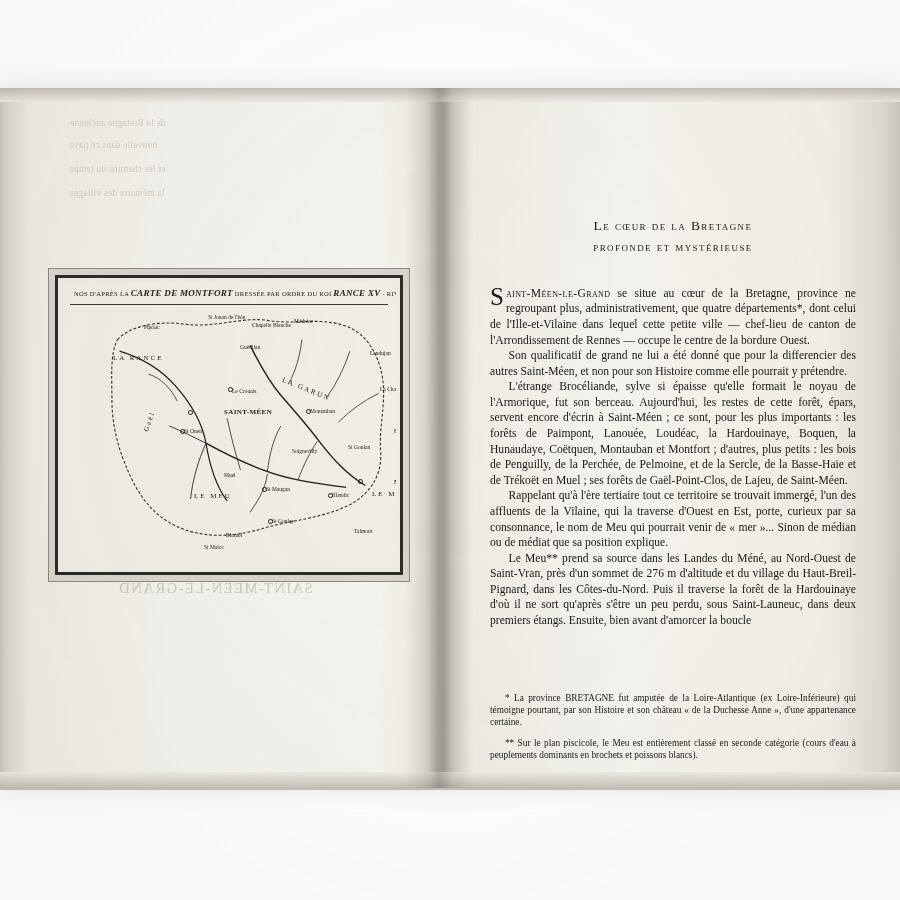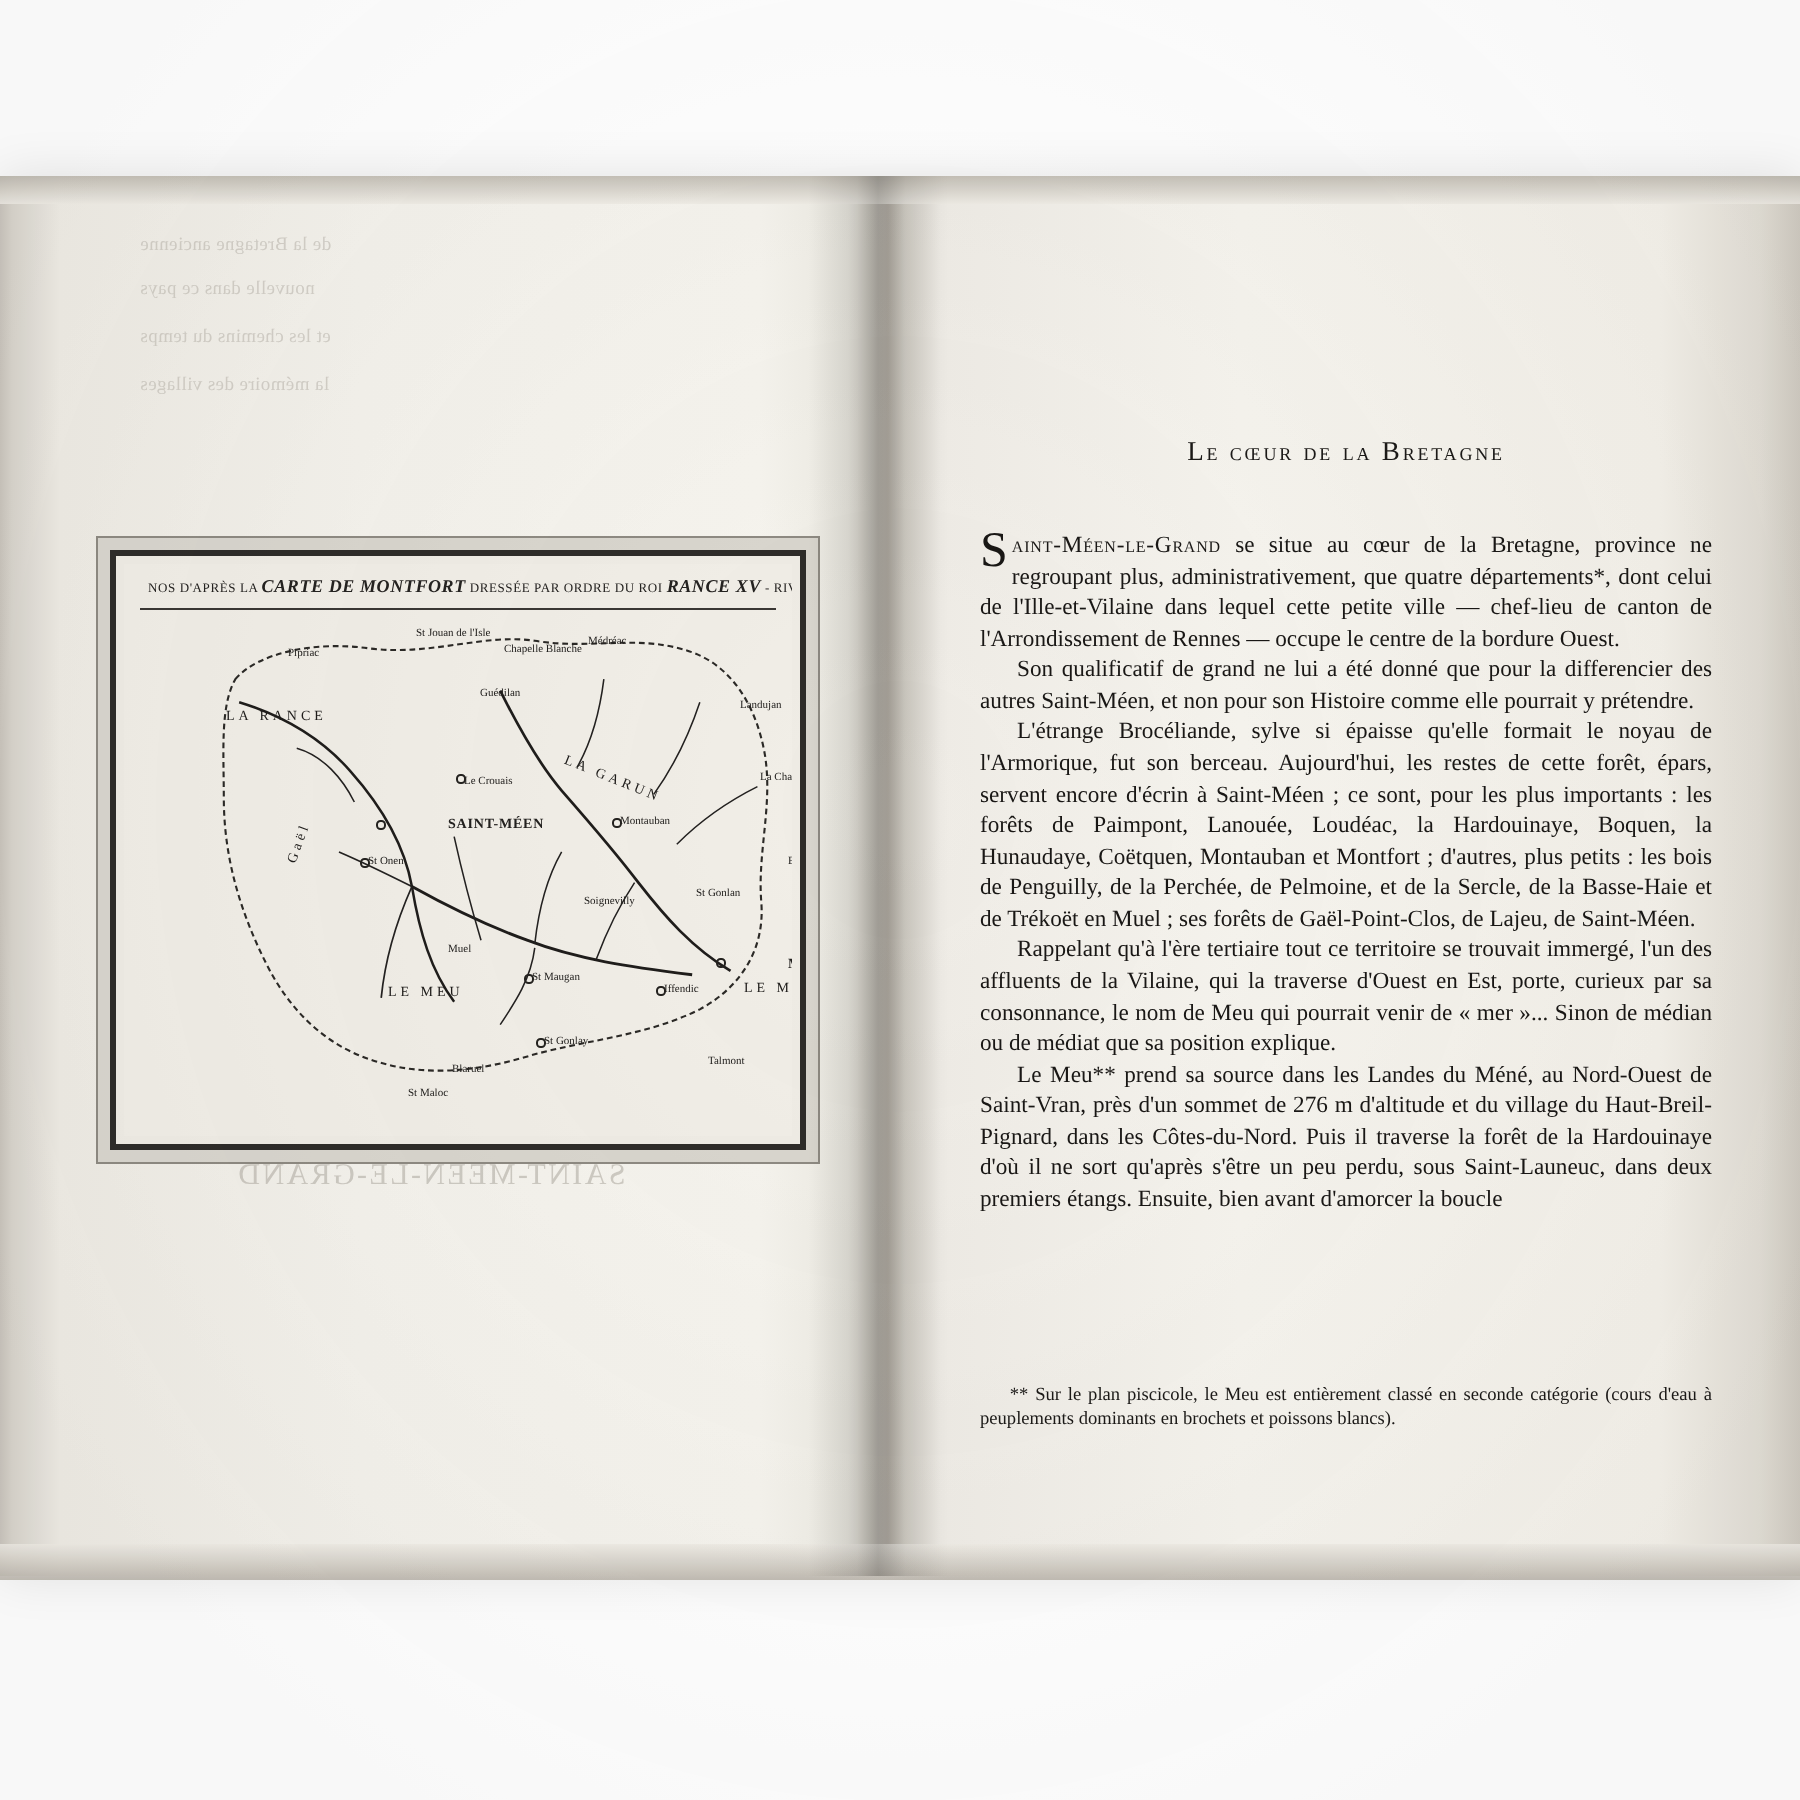--- a/index.html
+++ b/index.html
@@ -327,31 +327,33 @@
           <div class="dot" style="left:206px; top:237px;"></div>
           <div class="dot" style="left:118px; top:147px;"></div>
         </div>
       </div>
     </div>
   </div>
 
   <div class="recto">
     <div class="chapter-title">
       <span class="ln">Le cœur de la Bretagne</span>
+      <span class="ln">profonde et mystérieuse</span>
     </div>
 
     <div class="body">
       <p class="first"><span class="dropcap">S</span><span class="smallcaps">aint-Méen-le-Grand</span><span> se situe au cœur de la Bretagne, province ne regroupant plus, administrativement, que quatre départements*, dont celui de l'Ille-et-Vilaine dans lequel cette petite ville — chef-lieu de canton de l'Arrondissement de Rennes — occupe le centre de la bordure Ouest.</span></p>
       <p>Son qualificatif de grand ne lui a été donné que pour la differencier des autres Saint-Méen, et non pour son Histoire comme elle pourrait y prétendre.</p>
       <p>L'étrange Brocéliande, sylve si épaisse qu'elle formait le noyau de l'Armorique, fut son berceau. Aujourd'hui, les restes de cette forêt, épars, servent encore d'écrin à Saint-Méen ; ce sont, pour les plus importants : les forêts de Paimpont, Lanouée, Loudéac, la Hardouinaye, Boquen, la Hunaudaye, Coëtquen, Montauban et Montfort ; d'autres, plus petits : les bois de Penguilly, de la Perchée, de Pelmoine, et de la Sercle, de la Basse-Haie et de Trékoët en Muel ; ses forêts de Gaël-Point-Clos, de Lajeu, de Saint-Méen.</p>
       <p>Rappelant qu'à l'ère tertiaire tout ce territoire se trouvait immergé, l'un des affluents de la Vilaine, qui la traverse d'Ouest en Est, porte, curieux par sa consonnance, le nom de Meu qui pourrait venir de « mer »... Sinon de médian ou de médiat que sa position explique.</p>
       <p>Le Meu** prend sa source dans les Landes du Méné, au Nord-Ouest de Saint-Vran, près d'un sommet de 276 m d'altitude et du village du Haut-Breil-Pignard, dans les Côtes-du-Nord. Puis il traverse la forêt de la Hardouinaye d'où il ne sort qu'après s'être un peu perdu, sous Saint-Launeuc, dans deux premiers étangs. Ensuite, bien avant d'amorcer la boucle</p>
     </div>
   </div>
 
   <div class="footnotes">
+    <p>* La province BRETAGNE fut amputée de la Loire-Atlantique (ex Loire-Inférieure) qui témoigne pourtant, par son Histoire et son château « de la Duchesse Anne », d'une appartenance certaine.</p>
     <p>** Sur le plan piscicole, le Meu est entièrement classé en seconde catégorie (cours d'eau à peuplements dominants en brochets et poissons blancs).</p>
   </div>
 
 
   <div class="gutter-shadow"></div>
   <div class="grain"></div>
 </div>
 
 </body></html>

